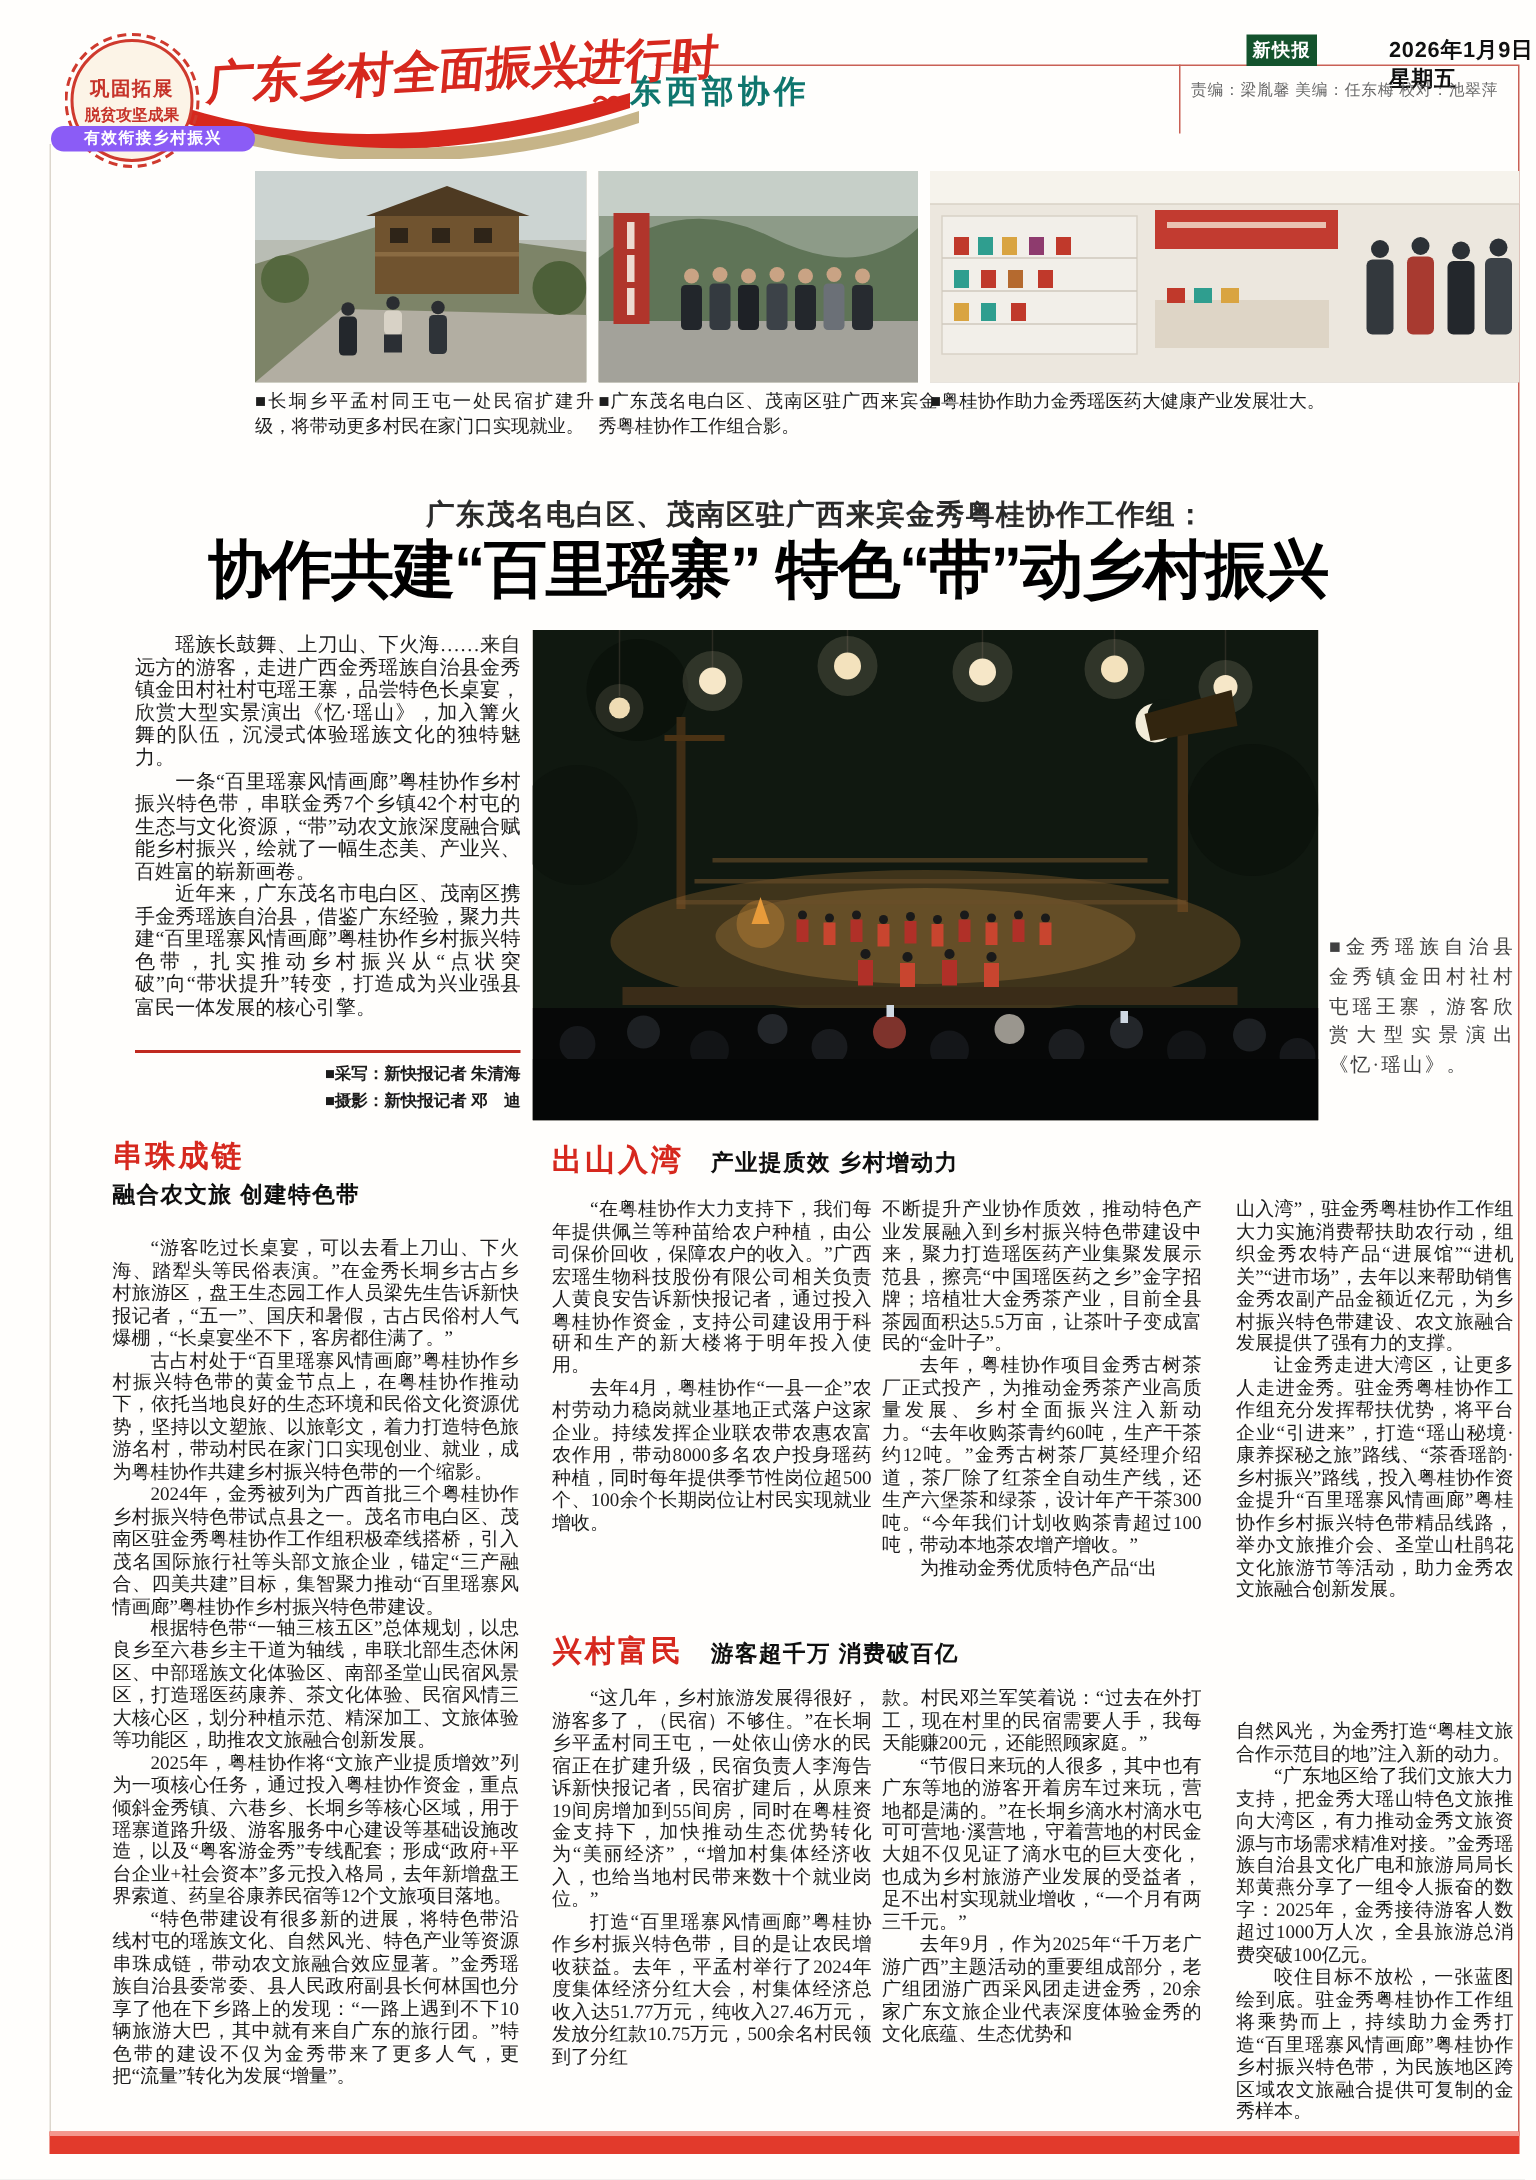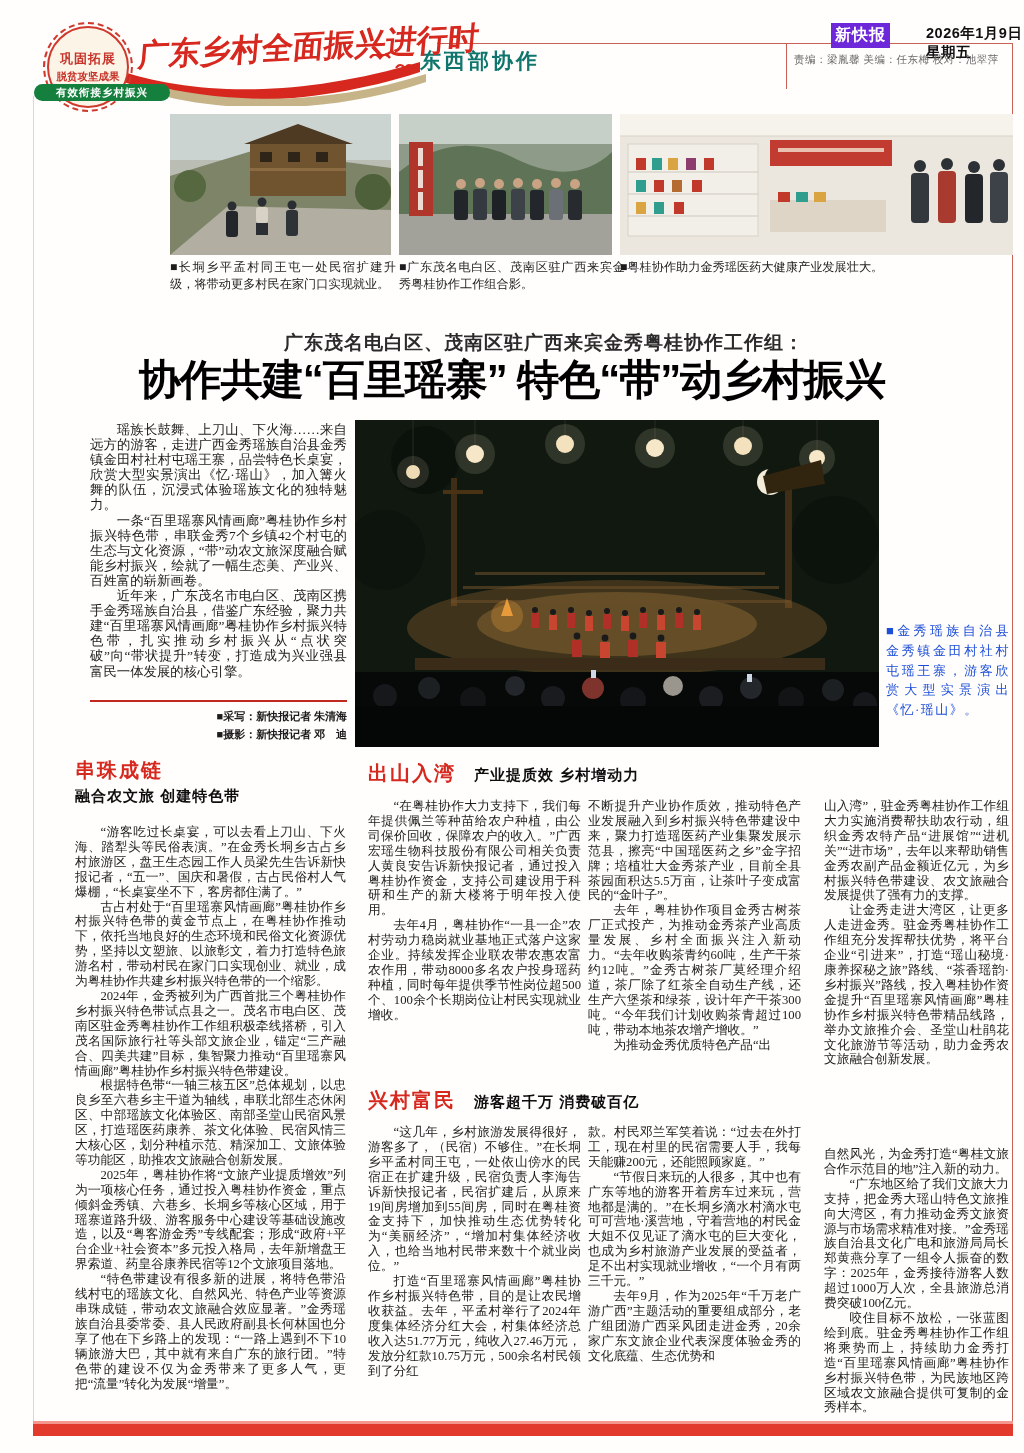--- a/index.html
+++ b/index.html
@@ -7,36 +7,36 @@
         font-family:"Liberation Serif","DejaVu Serif",serif;color:#1c1c1c;overflow:hidden;}
   .abs{position:absolute;}
   .sans{font-family:"Liberation Sans","DejaVu Sans",sans-serif;}
 
   
   .seal{left:47px;top:26px;width:78px;height:78px;border-radius:50%;border:2px solid #cf3a2e;
         outline:2px dashed #cf3a2e;outline-offset:2px;background:#fcf4e7;display:flex;flex-direction:column;
         align-items:center;justify-content:center;text-align:center;z-index:1;}
   .seal .l1{font-weight:bold;font-size:13px;color:#c6332a;letter-spacing:1px;}
   .seal .l2{font-weight:bold;font-size:10.5px;color:#c6332a;margin-top:2px;}
-  .seal-pill{left:34px;top:84px;width:136px;height:17px;background:#15803d;color:#fff;border-radius:9px;
+  .seal-pill{left:34px;top:84px;width:136px;height:17px;background:#8b5cf6;color:#fff;border-radius:9px;
         font-size:10.5px;font-weight:bold;text-align:center;line-height:17px;letter-spacing:1px;z-index:2;}
   .banner-title{left:138px;top:26px;font-size:31px;font-weight:900;color:#d6281e;white-space:nowrap;
         transform:rotate(-3deg) skewX(-8deg);letter-spacing:0px;z-index:1;}
   .banner-swoosh{left:118px;top:54px;width:312px;height:52px;z-index:0;}
   .section-label{left:420px;top:47px;font-size:21px;font-weight:bold;color:#0f766e;letter-spacing:3px;}
 
   
   .rule-top{left:437px;top:43px;width:575px;height:1px;background:#c96055;}
   .rule-right{left:1012px;top:43px;width:1px;height:1381px;background:#c96055;}
   .rule-left{left:33px;top:96px;width:1px;height:1328px;background:#ddd7cd;}
   .credits-vline{left:786px;top:43px;width:1px;height:46px;background:#c96055;}
 
   
   .pageno{left:797px;top:21px;font-size:18px;font-weight:bold;color:#181818;letter-spacing:1px;margin-left:36px;}
-  .badge{left:831px;top:23px;background:#6d28d9;color:#fff;font-size:16px;font-weight:bold;
+  .badge{left:831px;top:23px;background:#14532d;color:#fff;font-size:12px;font-weight:bold;
          padding:2px 4px;letter-spacing:1px;}
   .date{left:926px;top:24px;font-size:14.5px;font-weight:bold;color:#101010;letter-spacing:.5px;}
   .staff{left:794px;top:53px;width:216px;font-size:10.5px;color:#6a6a6a;letter-spacing:.5px;}
 
   
   .ph{background:#cfcac0;overflow:hidden;}
   .ph svg{display:block;width:100%;height:100%;}
   .cap{font-size:12.2px;line-height:16.5px;color:#1d1d1d;text-align:justify;}
 
   
@@ -45,21 +45,21 @@
   .headline{left:40px;top:352px;width:944px;text-align:center;font-size:42px;font-weight:900;
           color:#000;letter-spacing:-1px;white-space:nowrap;}
 
   
   .intro{left:90px;top:422px;width:257px;}
   .intro p{margin:0;font-size:13.4px;line-height:15.1px;text-align:justify;text-indent:2em;}
   .intro-divider{left:90px;top:700px;width:257px;height:2px;background:#c0291f;}
   .byline{left:90px;top:707px;width:257px;text-align:right;font-weight:bold;
           font-size:11px;line-height:18px;}
   .main-caption{left:886px;top:621px;width:124px;font-size:13px;line-height:19.8px;
-          letter-spacing:1.5px;text-align:justify;color:#1d4ed8;}
+          letter-spacing:1.5px;text-align:justify;color:#404040;}
 
   
   .stag{font-size:20px;font-weight:bold;color:#d6281e;letter-spacing:2px;}
   .stitle{font-size:15px;font-weight:bold;color:#0e0e0e;letter-spacing:1px;}
   .body p{margin:0;font-size:12.7px;line-height:14.9px;text-align:justify;text-indent:2em;}
   .noindent-first p:first-child{text-indent:0;}
   .s1{left:75px;top:757px;width:271px;}
   .s1 .stitle{margin-top:3px;}
   .s1 .body{margin-top:19px;}
   .s2-header{left:368px;top:760px;width:460px;white-space:nowrap;}

